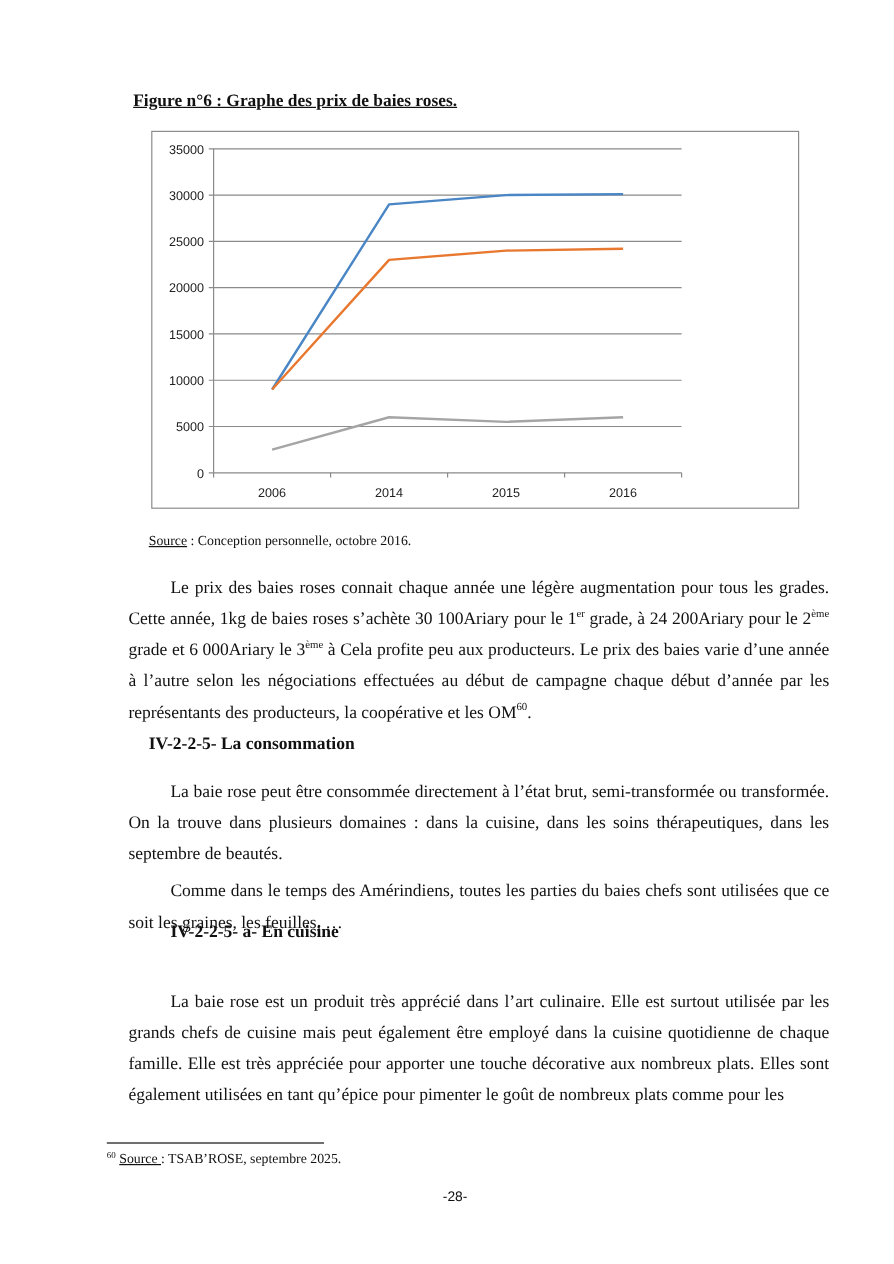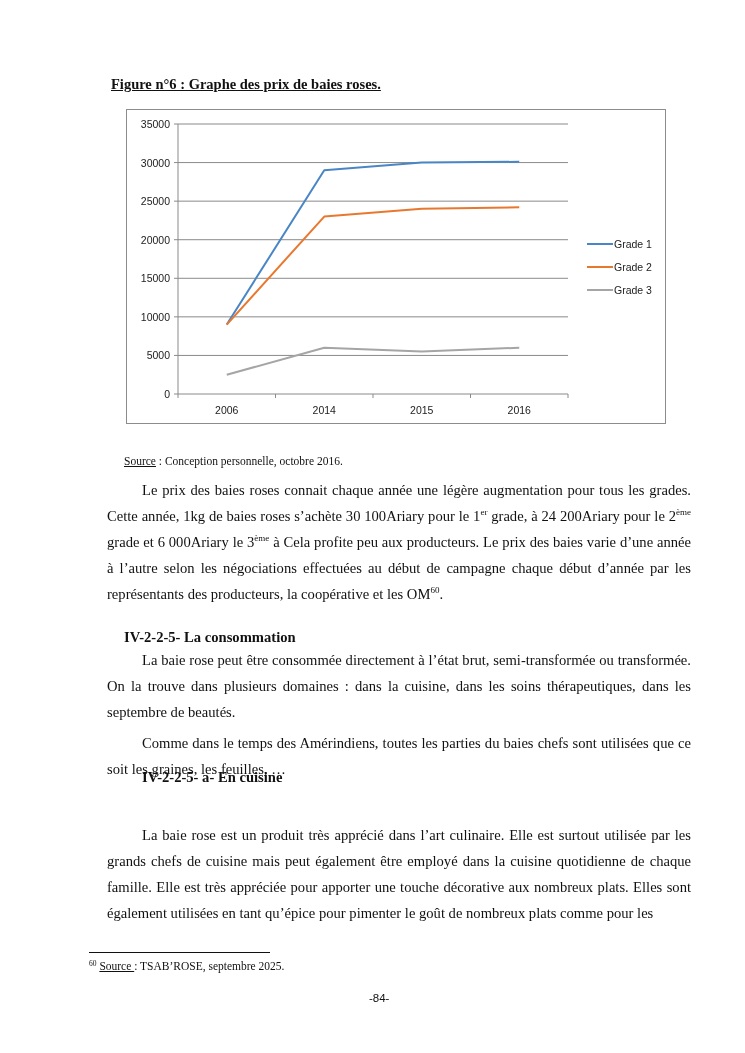--- a/index.html
+++ b/index.html
@@ -8,21 +8,21 @@
   .fig-title { position: absolute; left: 111px; top: 76px; font-weight: bold; font-size: 14.5px;
                text-decoration: underline; white-space: nowrap; }
   .chart-box { position: absolute; left: 126px; top: 109px; width: 540px; height: 315px;
                border: 1px solid #8c8c8c; box-sizing: border-box; }
   .chart-svg { position: absolute; left: 0; top: 0; }
   .tick-label { font-family: "Liberation Sans", sans-serif; font-size: 10.5px; fill: #222; }
   .legend { position: absolute; left: 586px; top: 235px; font-family: "Liberation Sans", sans-serif;
             font-size: 10.5px; color: #222; }
   .legend-item { display: flex; align-items: center; height: 23px; }
   .legend-swatch { width: 26px; height: 2px; margin-right: 1px; }
-  .source { position: absolute; left: 124px; top: 445px; font-size: 11.5px; white-space: nowrap; margin-top: 10px; }
+  .source { position: absolute; left: 124px; top: 445px; font-size: 11.5px; white-space: nowrap; }
   .u { text-decoration: underline; }
   .para { position: absolute; left: 107px; width: 584px; font-size: 14.6px; line-height: 26px;
           text-align: justify; text-align-last: left; }
   .indent { text-indent: 35px; }
   .heading { position: absolute; left: 124px; font-weight: bold; font-size: 14.6px; white-space: nowrap; }
   sup { font-size: 9px; line-height: 0; vertical-align: 6px; }
   .fn-rule { position: absolute; left: 89px; top: 952px; width: 181px; height: 1px; background: #111; }
   .footnote { position: absolute; left: 89px; top: 960px; font-size: 11.5px; white-space: nowrap; }
   .footnote sup { font-size: 7.5px; vertical-align: 4px; }
   .page-num { position: absolute; left: 369px; top: 992px; font-family: "Liberation Sans", sans-serif;
@@ -58,46 +58,32 @@
       <line x1="343.5" x2="343.5" y1="284" y2="288" stroke="#8a8a8a" stroke-width="1"></line>
       <line x1="441" x2="441" y1="284" y2="288" stroke="#8a8a8a" stroke-width="1"></line>
       <text x="99.75" y="304" text-anchor="middle" class="tick-label">2006</text>
       <text x="197.25" y="304" text-anchor="middle" class="tick-label">2014</text>
       <text x="294.75" y="304" text-anchor="middle" class="tick-label">2015</text>
       <text x="392.25" y="304" text-anchor="middle" class="tick-label">2016</text>
       <polyline points="99.75,214.57142857142858 197.25,60.28571428571428 294.75,52.571428571428584 392.25,51.80000000000001" fill="none" stroke="#4a86c5" stroke-width="2" stroke-linejoin="round"></polyline>
       <polyline points="99.75,214.57142857142858 197.25,106.57142857142858 294.75,98.85714285714286 392.25,97.31428571428572" fill="none" stroke="#e8782f" stroke-width="2" stroke-linejoin="round"></polyline>
       <polyline points="99.75,264.7142857142857 197.25,237.71428571428572 294.75,241.57142857142856 392.25,237.71428571428572" fill="none" stroke="#a5a5a5" stroke-width="2" stroke-linejoin="round"></polyline>
     </svg>
-  <div class="legend" id="legend" style="left:460px; top:122px;">
-      <div class="legend-item">
-        <span class="legend-swatch" style="background: rgb(74, 134, 197);"></span>
-        <span>Grade 1</span>
-      </div>
-      <div class="legend-item">
-        <span class="legend-swatch" style="background: rgb(232, 120, 47);"></span>
-        <span>Grade 2</span>
-      </div>
-      <div class="legend-item">
-        <span class="legend-swatch" style="background: rgb(165, 165, 165);"></span>
-        <span>Grade 3</span>
-      </div>
-    </div>
 </div>
 
 <div class="source"><span class="u">Source</span><span> : Conception personnelle, octobre 2016.</span></div>
 
 <div class="para indent" style="top:477px;"><span>Le prix des baies roses connait chaque année une légère augmentation pour tous les grades. Cette année, 1kg de baies roses s’achète 30 100Ariary pour le 1</span><sup>er</sup><span> grade, à 24 200Ariary pour le 2</span><sup>ème</sup><span> grade et 6 000Ariary le 3</span><sup>ème</sup><span> à Cela profite peu aux producteurs. Le prix des baies varie d’une année à l’autre selon les négociations effectuées au début de campagne chaque début d’année par les représentants des producteurs, la coopérative et les OM</span><sup>60</sup><span>.</span></div>
 
-<div class="heading" style="top:629px;">IV-2-2-5- La consommation</div>
+<div class="heading" style="top:612px;">IV-2-2-5- La consommation</div>
 
 <div class="para indent" style="top:647px;">La baie rose peut être consommée directement à l’état brut, semi-transformée ou transformée. On la trouve dans plusieurs domaines : dans la cuisine, dans les soins thérapeutiques, dans les septembre de beautés.</div>
 
 <div class="para indent" style="top:730px;">Comme dans le temps des Amérindiens, toutes les parties du baies chefs sont utilisées que ce soit les graines, les feuilles, …</div>
 
 <div class="heading" style="top:769px;margin-left:18px;">IV-2-2-5- a- En cuisine</div>
 
 <div class="para indent" style="top:822px;">La baie rose est un produit très apprécié dans l’art culinaire. Elle est surtout utilisée par les grands chefs de cuisine mais peut également être employé dans la cuisine quotidienne de chaque famille. Elle est très appréciée pour apporter une touche décorative aux nombreux plats. Elles sont également utilisées en tant qu’épice pour pimenter le goût de nombreux plats comme pour les</div>
 
 <div class="fn-rule"></div>
 <div class="footnote"><sup>60</sup> <span class="u">Source </span><span>: TSAB’ROSE, septembre 2025.</span></div>
 
-<div class="page-num">-84-</div>
+<div class="page-num">-28-</div>
 
 </body></html>

